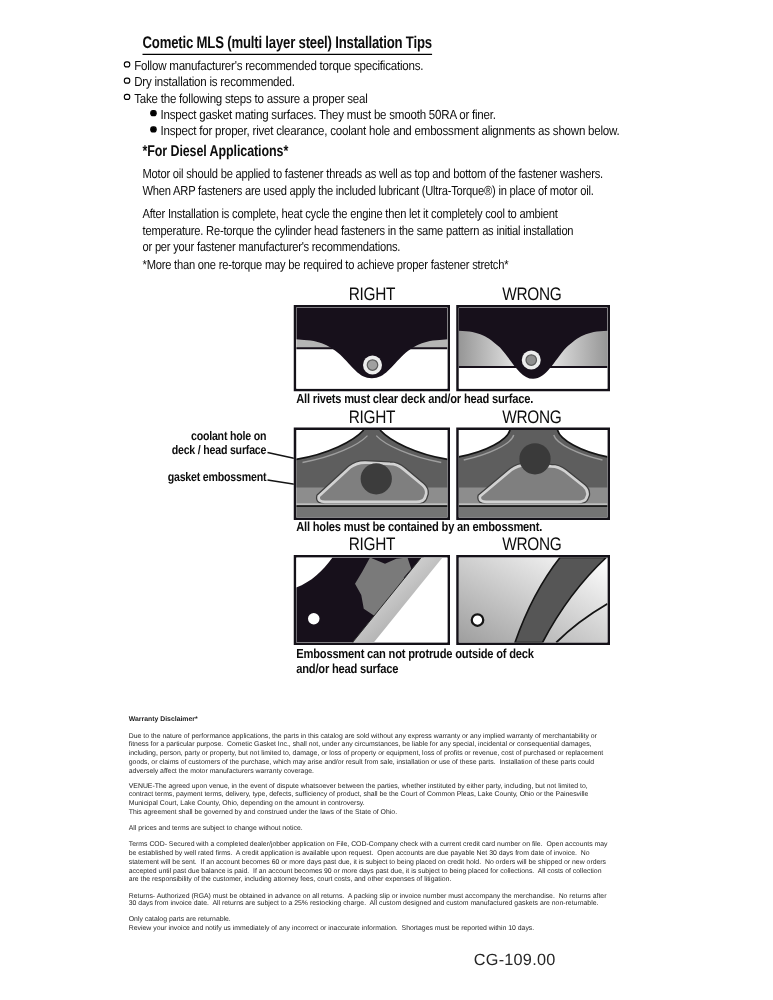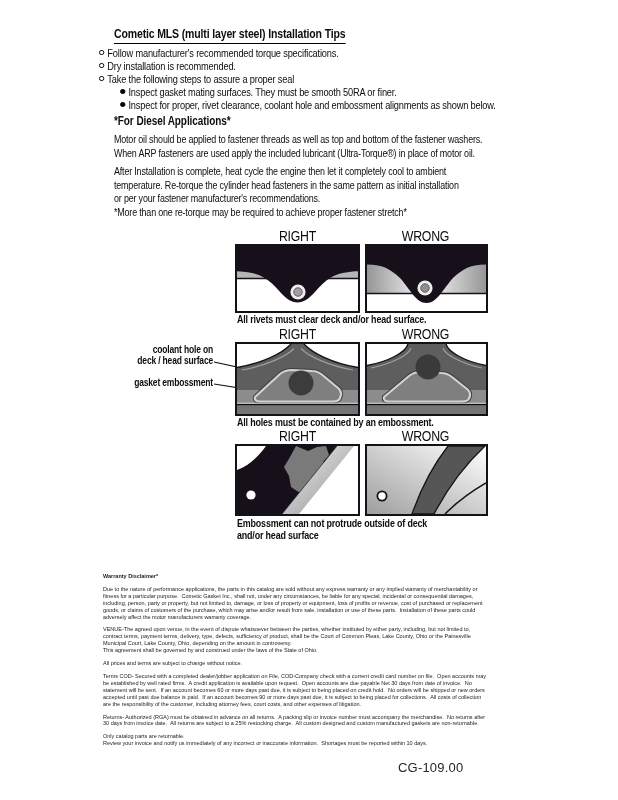--- a/index.html
+++ b/index.html
@@ -40,21 +40,21 @@
   .fig-caption{font-size:10.5px;font-weight:bold;letter-spacing:-.2px;line-height:12px;
     transform:scaleX(.85);transform-origin:0 0;}
   .leader-label{font-size:10px;font-weight:bold;line-height:11px;text-align:right;width:123px;
     transform:scaleX(.85);transform-origin:100% 0;letter-spacing:-.2px;}
 
   
   .disclaimer{left:103px;top:573px;width:460px;font-size:5.5px;line-height:6.9px;color:#1c1c1c;}
   .disclaimer .dpara{margin:0 0 6px 0;}
   .disclaimer .dheading{font-weight:bold;margin:0 0 6px 0;}
 
-  .page-number{left:398px;top:760px;font-size:13px;letter-spacing:.2px;color:#262626;}
+  .page-number{left:379px;top:760px;font-size:13px;letter-spacing:.2px;color:#262626;}
 </style>
 </head>
 <body>
 
 <div class="abs page-title">Cometic MLS (multi layer steel) Installation Tips</div>
 
 <div class="abs bullets">
   <div class="b-row">
     <span class="b-marker"></span>
     <span>Follow manufacturer's recommended torque specifications.</span>

